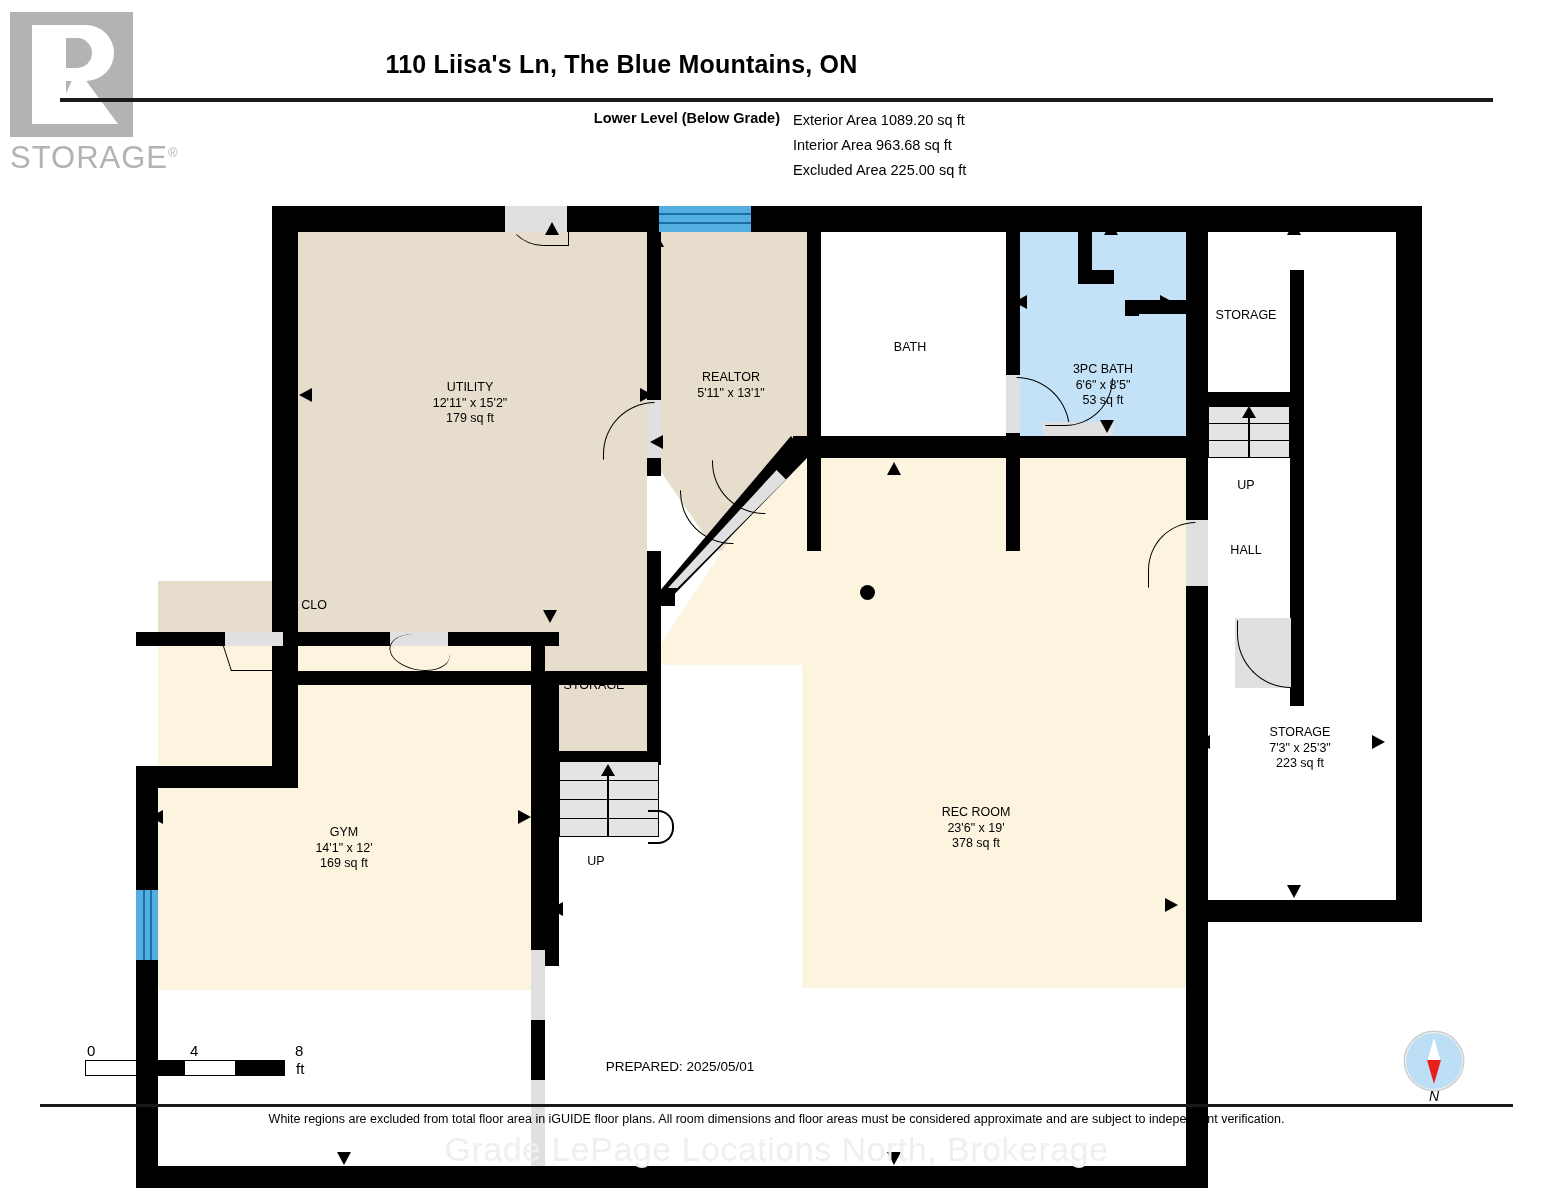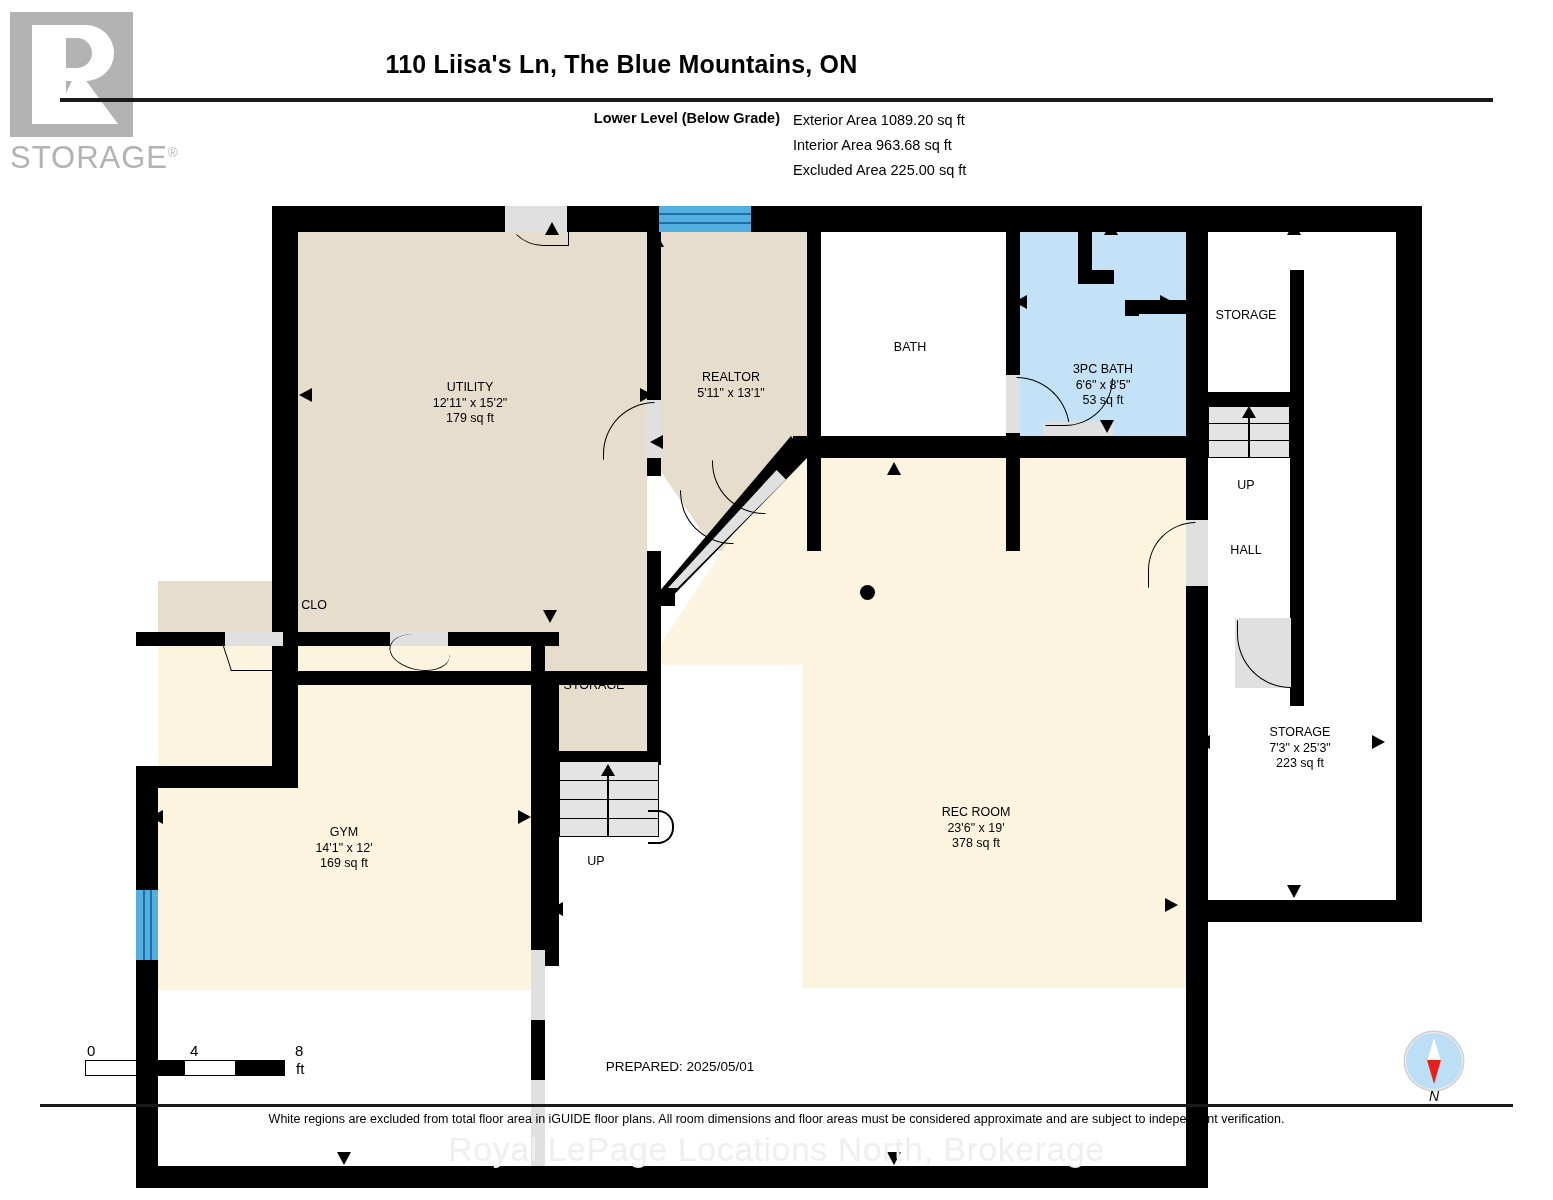--- a/index.html
+++ b/index.html
@@ -351,13 +351,13 @@
 
 <div id="compass">
   <div class="ring"></div>
   <div class="nN"></div>
   <div class="nS"></div>
 </div>
 <div id="compass-n">N</div>
 
 <div id="foot-rule"></div>
 <div id="disclaimer">White regions are excluded from total floor area in iGUIDE floor plans. All room dimensions and floor areas must be considered approximate and are subject to independent verification.</div>
-<div id="watermark">Royal LePage Locations North, Brokerage</div>
+<div id="watermark">Grade LePage Locations North, Brokerage</div>
 
 </body></html>

